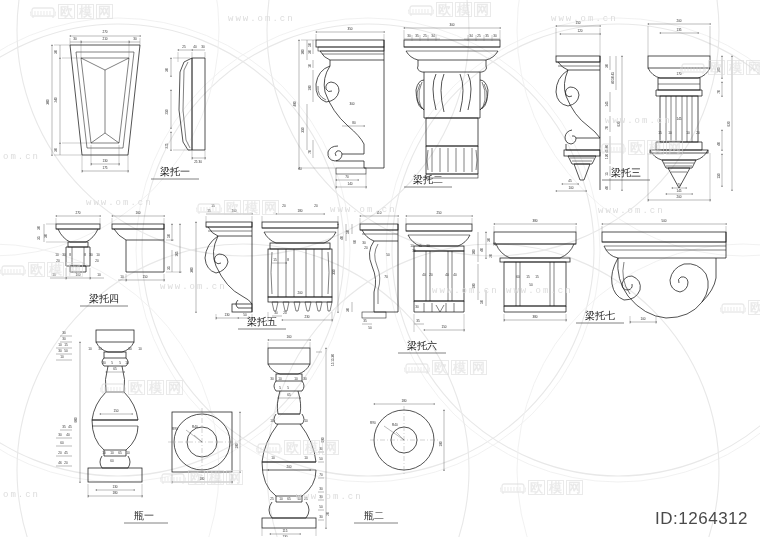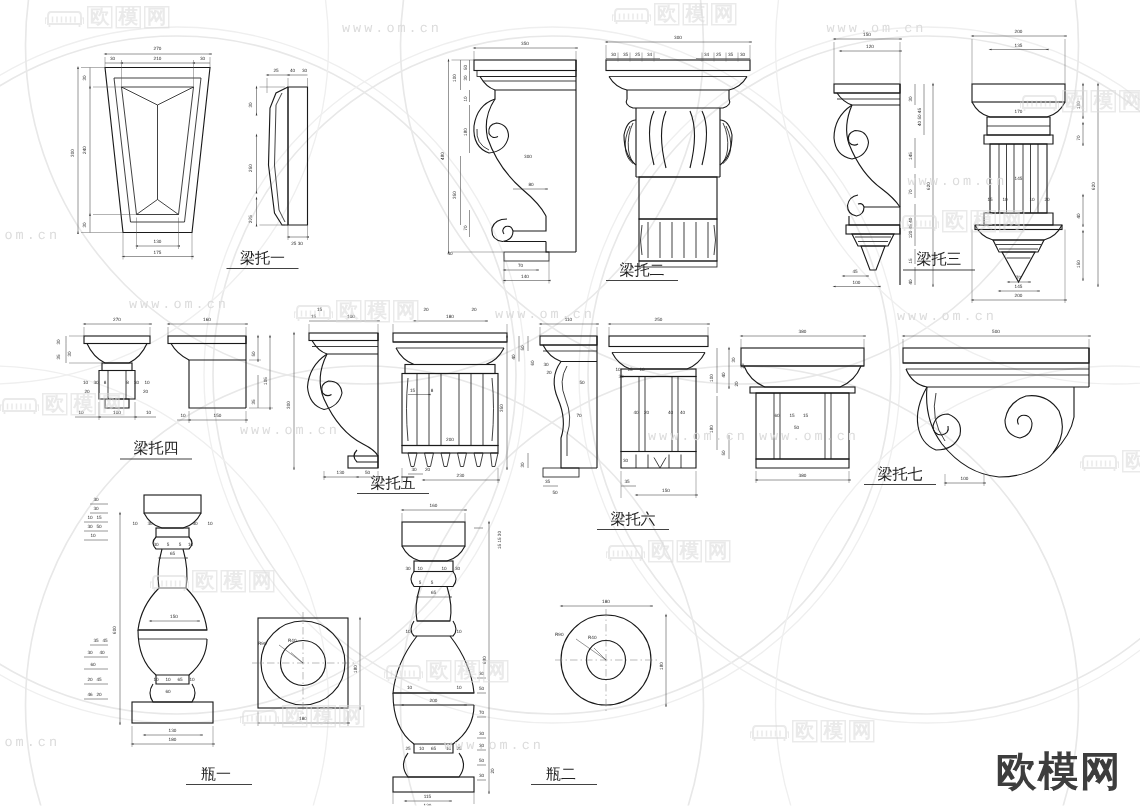--- a/index.html
+++ b/index.html
@@ -997,16 +997,16 @@
           <path d="M1 7 Q0 7 0 9 L0 11 M25 7 Q26 7 26 9 L26 11" stroke="#d9d9d9" stroke-width="1.2" fill="none"></path>
           <path d="M3 11 L3 13 M23 11 L23 13" stroke="#d9d9d9" stroke-width="1.2"></path>
         </svg>
         <span class="cjk boxed">欧</span>
         <span class="cjk boxed">模</span>
         <span class="cjk boxed">网</span>
       </div>
     </div>
 
   <div class="brand">
-    <div class="name">欧模网</div>
+    <div class="id">ID:1264312</div>
   </div>
 
 </div>
 
 </body></html>

